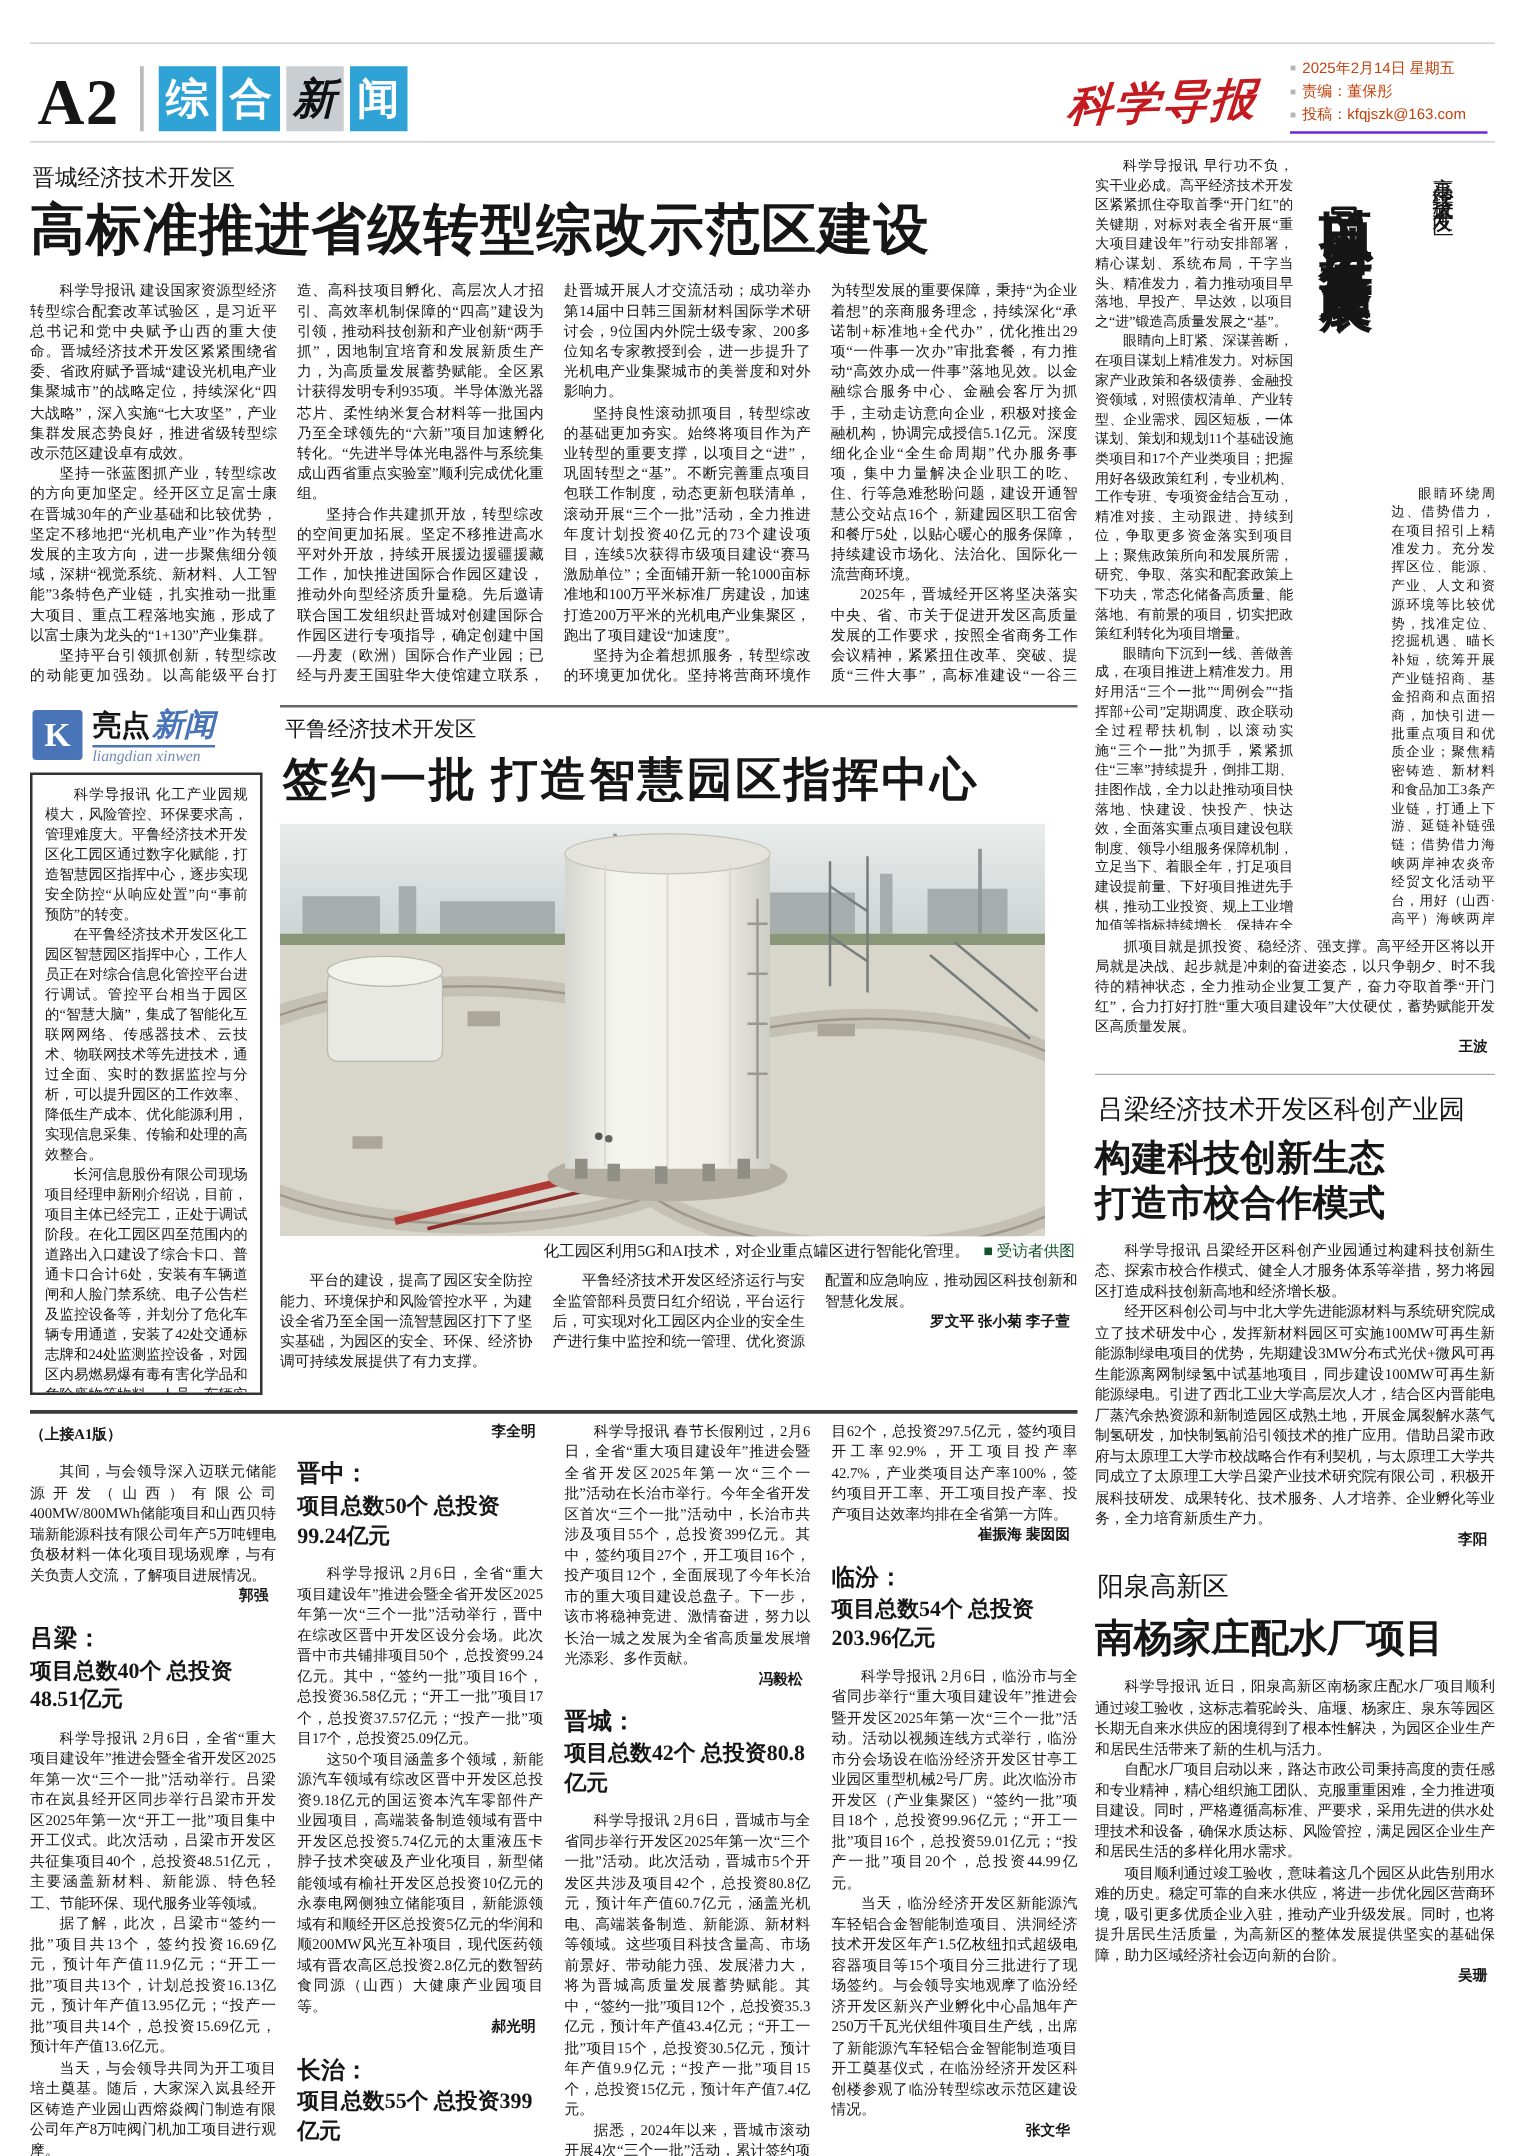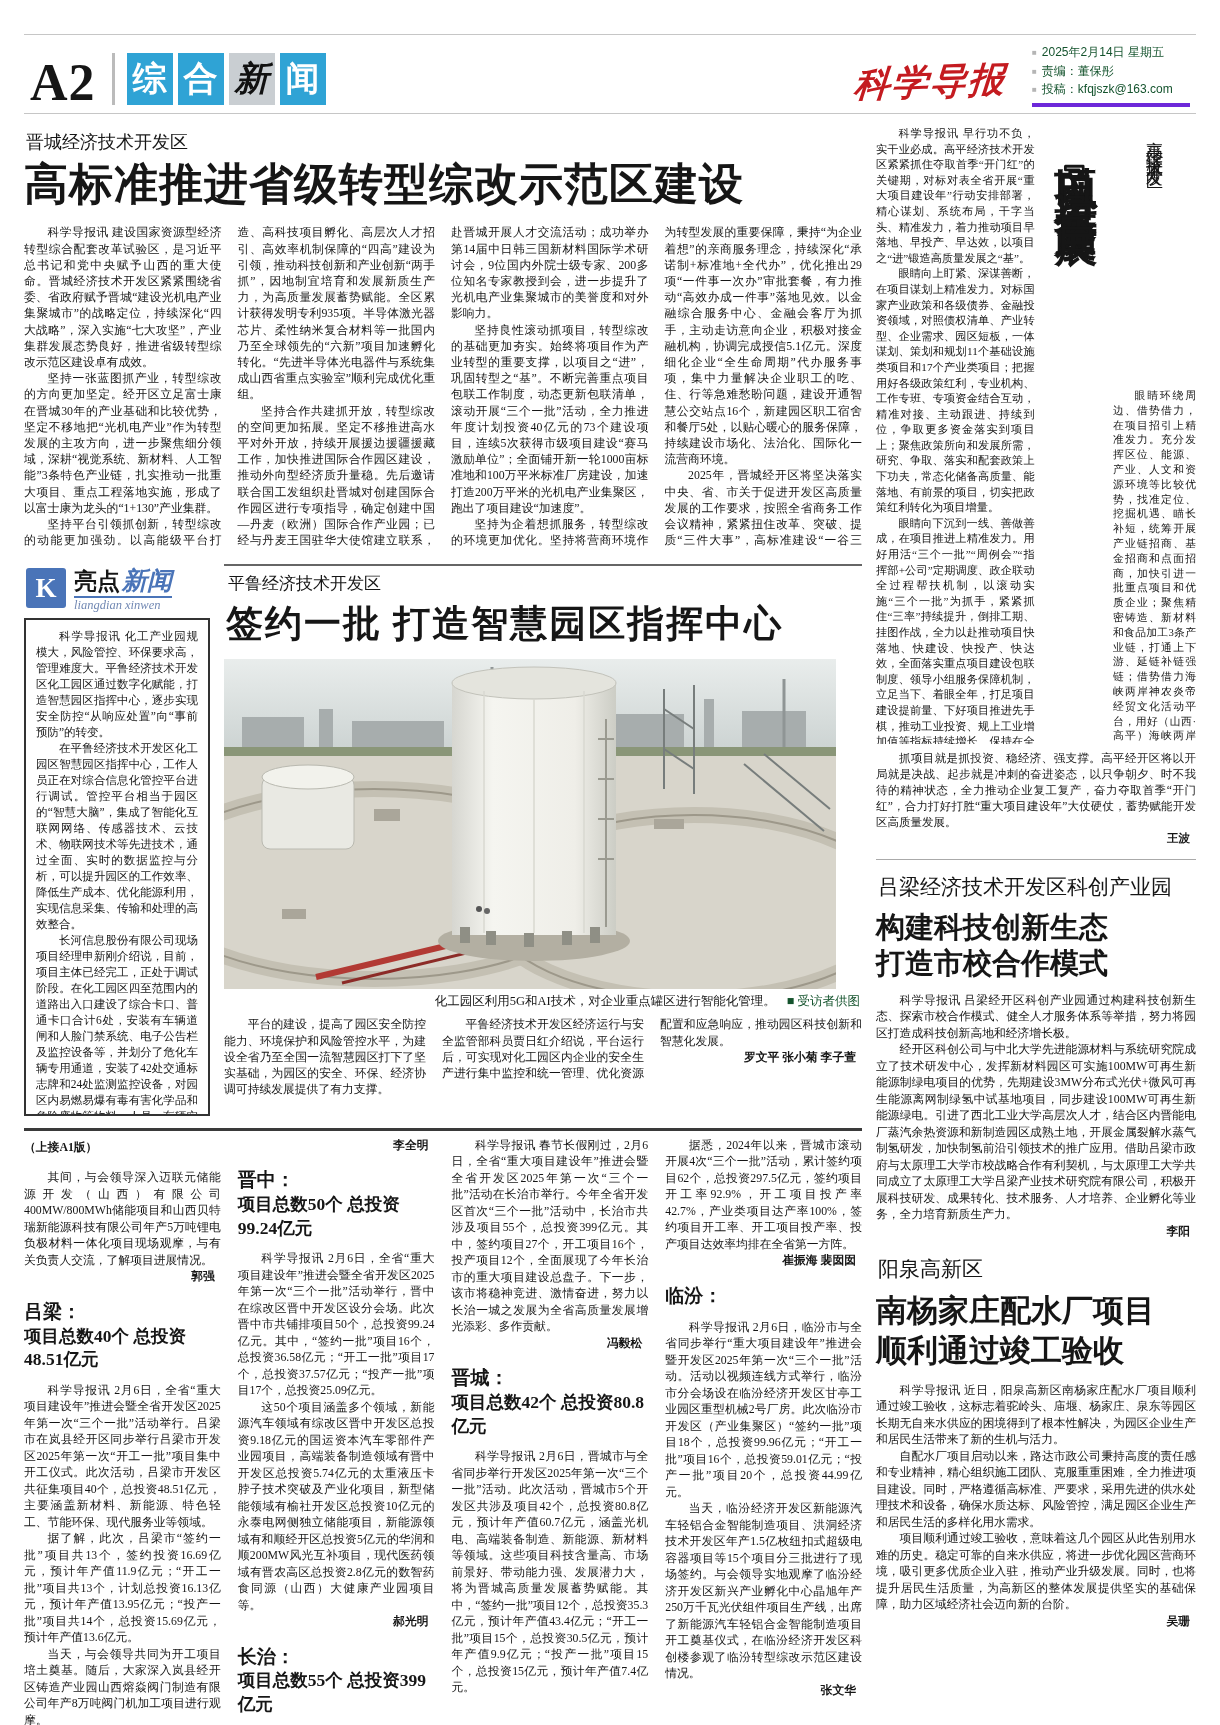--- a/index.html
+++ b/index.html
@@ -15,22 +15,22 @@
   .header{display:flex;align-items:flex-end;padding:8px 6px 6px 6px;height:78px;box-sizing:border-box;}
   .pageno{font-size:52px;font-weight:700;line-height:.9;letter-spacing:1px;}
   .tiles{display:flex;gap:5px;margin:0 0 2px 16px;border-left:3px solid #bbb;padding-left:12px;}
   .tile{width:46px;height:52px;display:flex;align-items:center;justify-content:center;
         font-size:34px;font-weight:700;color:#fff;background:var(--tile-blue);
         font-family:"Liberation Sans",sans-serif;}
   .tile.brush{background:#c9ced2;color:#111;font-family:"Liberation Serif",serif;font-style:italic;}
   .spacer{flex:1;}
   .masthead{color:var(--masthead-red);font-size:36px;font-weight:900;font-style:italic;
             transform:skewX(-6deg) rotate(-2deg);margin-right:26px;letter-spacing:2px;}
-  .pubinfo{font-family:"Liberation Sans",sans-serif;font-size:12px;line-height:1.55;color:#14532d;
-           border-bottom:4px solid #6d28d9;padding-bottom:4px;min-width:158px;}
+  .pubinfo{font-family:"Liberation Sans",sans-serif;font-size:12px;line-height:1.55;color:#c2410c;
+           border-bottom:2px solid #6d28d9;padding-bottom:4px;min-width:158px;}
   .pubinfo div::before{content:"■";color:#b5b5b5;font-size:8px;margin-right:5px;vertical-align:1px;}
   .header-rule{border-top:1px solid #c6c6c6;}
   
   .cols{display:flex;gap:14px;margin-top:12px;}
   .left-zone{width:838px;}
   .right-zone{width:320px;}
   .para{margin:0;text-align:justify;text-indent:2em;}
   .sig{text-align:right;font-weight:700;padding-right:6px;}
   
   .kicker{font-family:"Liberation Sans",sans-serif;font-size:18px;margin:4px 0 6px 2px;}
@@ -318,20 +318,21 @@
             <p class="para">科学导报讯 2月6日，晋城市与全省同步举行开发区2025年第一次“三个一批”活动。此次活动，晋城市5个开发区共涉及项目42个，总投资80.8亿元，预计年产值60.7亿元，涵盖光机电、高端装备制造、新能源、新材料等领域。这些项目科技含量高、市场前景好、带动能力强、发展潜力大，将为晋城高质量发展蓄势赋能。其中，“签约一批”项目12个，总投资35.3亿元，预计年产值43.4亿元；“开工一批”项目15个，总投资30.5亿元，预计年产值9.9亿元；“投产一批”项目15个，总投资15亿元，预计年产值7.4亿元。</p>
               <p class="para">据悉，2024年以来，晋城市滚动开展4次“三个一批”活动，累计签约项目62个，总投资297.5亿元，签约项目开工率92.9%，开工项目投产率42.7%，产业类项目达产率100%，签约项目开工率、开工项目投产率、投产项目达效率均排在全省第一方阵。</p>
             </div>
             <div class="sig">崔振海 裴囡囡</div>
           </div>
 
           <div class="city-block">
 
             <div class="city-head">
               <div class="city-name">临汾：</div>
+              <div class="city-stat">项目总数54个 总投资203.96亿元</div>
             </div>
             <div>
 
             <p class="para">科学导报讯 2月6日，临汾市与全省同步举行“重大项目建设年”推进会暨开发区2025年第一次“三个一批”活动。活动以视频连线方式举行，临汾市分会场设在临汾经济开发区甘亭工业园区重型机械2号厂房。此次临汾市开发区（产业集聚区）“签约一批”项目18个，总投资99.96亿元；“开工一批”项目16个，总投资59.01亿元；“投产一批”项目20个，总投资44.99亿元。</p>
               <p class="para">当天，临汾经济开发区新能源汽车轻铝合金智能制造项目、洪洞经济技术开发区年产1.5亿枚纽扣式超级电容器项目等15个项目分三批进行了现场签约。与会领导实地观摩了临汾经济开发区新兴产业孵化中心晶旭年产250万千瓦光伏组件项目生产线，出席了新能源汽车轻铝合金智能制造项目开工奠基仪式，在临汾经济开发区科创楼参观了临汾转型综改示范区建设情况。</p>
             </div>
             <div class="sig">张文华</div>
           </div>
 
         </div>
@@ -381,21 +382,20 @@
               <p class="para">经开区科创公司与中北大学先进能源材料与系统研究院成立了技术研发中心，发挥新材料园区可实施100MW可再生新能源制绿电项目的优势，先期建设3MW分布式光伏+微风可再生能源离网制绿氢中试基地项目，同步建设100MW可再生新能源绿电。引进了西北工业大学高层次人才，结合区内晋能电厂蒸汽余热资源和新制造园区成熟土地，开展金属裂解水蒸气制氢研发，加快制氢前沿引领技术的推广应用。借助吕梁市政府与太原理工大学市校战略合作有利契机，与太原理工大学共同成立了太原理工大学吕梁产业技术研究院有限公司，积极开展科技研发、成果转化、技术服务、人才培养、企业孵化等业务，全力培育新质生产力。</p>
             </div>
           <div class="sig">李阳</div>
         </div>
       </div>
 
       <div style="margin-top:16px;">
         <div class="sub-kicker">阳泉高新区</div>
         <h2 class="yq-headline">
           <div>南杨家庄配水厂项目</div>
-          <div>顺利通过竣工验收</div>
         </h2>
         <div class="sub-body">
           <div>
 
           <p class="para">科学导报讯 近日，阳泉高新区南杨家庄配水厂项目顺利通过竣工验收，这标志着驼岭头、庙堰、杨家庄、泉东等园区长期无自来水供应的困境得到了根本性解决，为园区企业生产和居民生活带来了新的生机与活力。</p>
               <p class="para">自配水厂项目启动以来，路达市政公司秉持高度的责任感和专业精神，精心组织施工团队、克服重重困难，全力推进项目建设。同时，严格遵循高标准、严要求，采用先进的供水处理技术和设备，确保水质达标、风险管控，满足园区企业生产和居民生活的多样化用水需求。</p>
               <p class="para">项目顺利通过竣工验收，意味着这几个园区从此告别用水难的历史。稳定可靠的自来水供应，将进一步优化园区营商环境，吸引更多优质企业入驻，推动产业升级发展。同时，也将提升居民生活质量，为高新区的整体发展提供坚实的基础保障，助力区域经济社会迈向新的台阶。</p>
             </div>
           <div class="sig">吴珊</div>
         </div>

